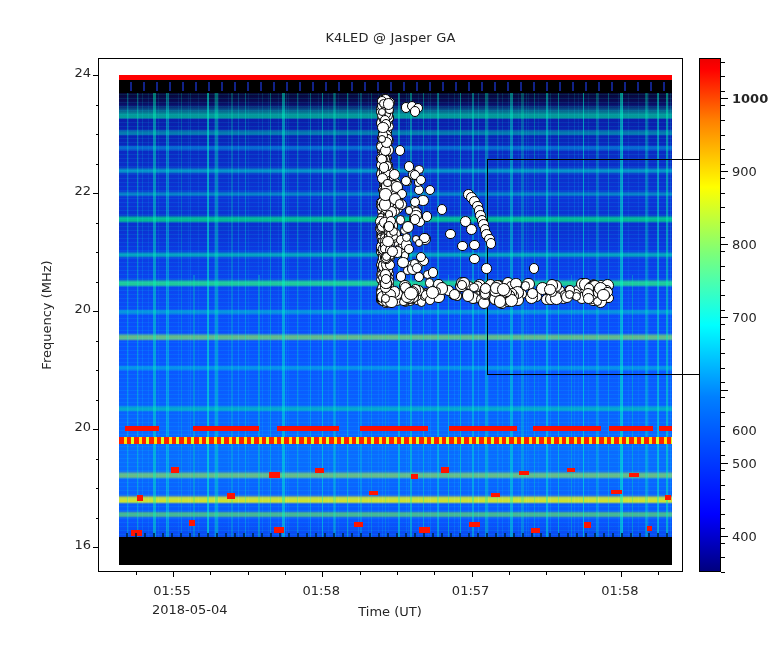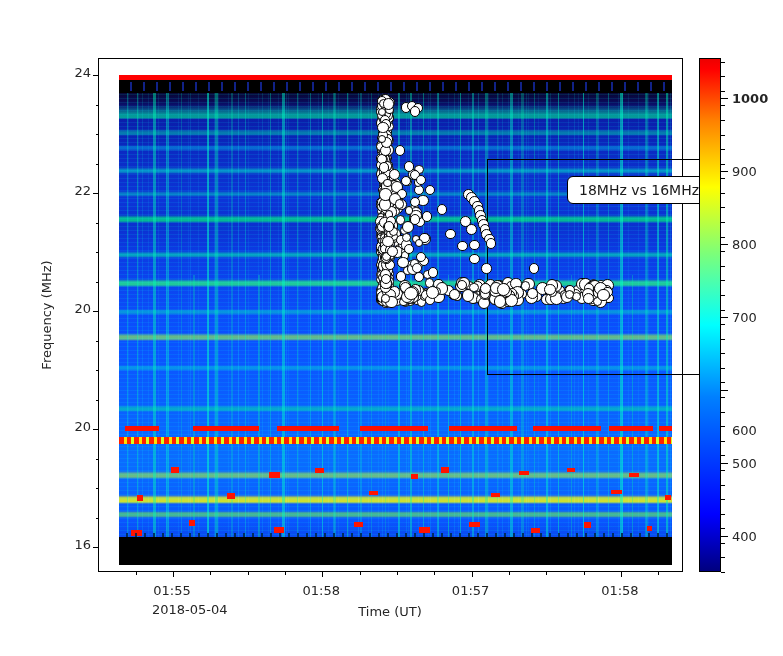--- a/index.html
+++ b/index.html
@@ -215,20 +215,21 @@
   }
   .cbtick{position:absolute;left:22px;width:7px;height:0;border-top:1.1px solid #000;}
   .cbtick.minor{width:4px;}
   .cblabel{position:absolute;left:33px;font-size:13px;color:#262626;white-space:nowrap;transform:translateY(-50%);}
 </style>
 </head>
 <body>
 
 <div id="figure">
 
+  <div id="chart-title">K4LED @ Jasper GA</div>
 
   <div id="yaxis-title-wrap">Frequency (MHz)</div>
 
   <div id="axes">
 
     <div id="spectrogram">
       <div class="layer" id="bg-base"></div>
       <div class="layer" id="bg-bands"></div>
       <div class="layer" id="bg-streaks"></div>
       <div id="spike-host">
@@ -982,21 +983,20 @@
         <div class="pt" style="left: 406.119px; top: 235.072px; width: 12.6513px; height: 12.6513px;"></div>
         <div class="pt" style="left: 390.702px; top: 223.337px; width: 11.9604px; height: 11.9604px;"></div>
         <div class="pt" style="left: 402.015px; top: 228.793px; width: 9.97611px; height: 9.97611px;"></div>
         <div class="pt" style="left: 402.581px; top: 228.325px; width: 10.0153px; height: 10.0153px;"></div>
         <div class="pt" style="left: 380.314px; top: 229.253px; width: 11.7256px; height: 11.7256px;"></div>
         <div class="pt" style="left: 381.29px; top: 229.718px; width: 9.79737px; height: 9.79737px;"></div>
         <div class="pt" style="left: 398.319px; top: 224.373px; width: 12.7153px; height: 12.7153px;"></div>
         <div class="pt" style="left: 380.62px; top: 224.056px; width: 11.2886px; height: 11.2886px;"></div>
       </div>
 
-    <div id="annotation">18MHz vs 16MHz</div>
 
     <div id="ytick-host">
         <div class="ytick" style="top: 16px;"></div>
         <div class="ytick" style="top: 134px;"></div>
         <div class="ytick" style="top: 252px;"></div>
         <div class="ytick" style="top: 370px;"></div>
         <div class="ytick" style="top: 488px;"></div>
         <div class="ytick minor" style="top: 458.5px;"></div>
         <div class="ytick minor" style="top: 429px;"></div>
         <div class="ytick minor" style="top: 399.5px;"></div>

